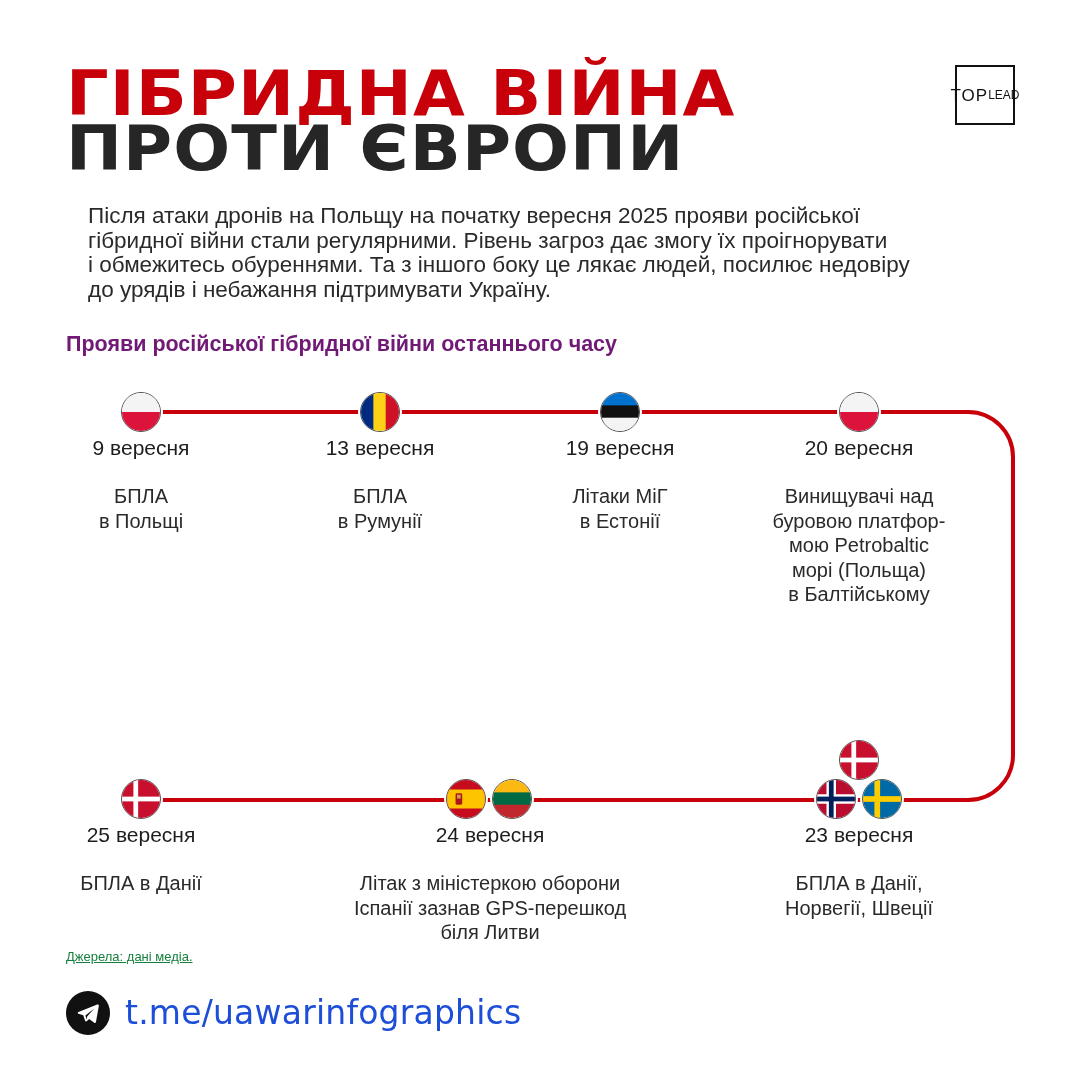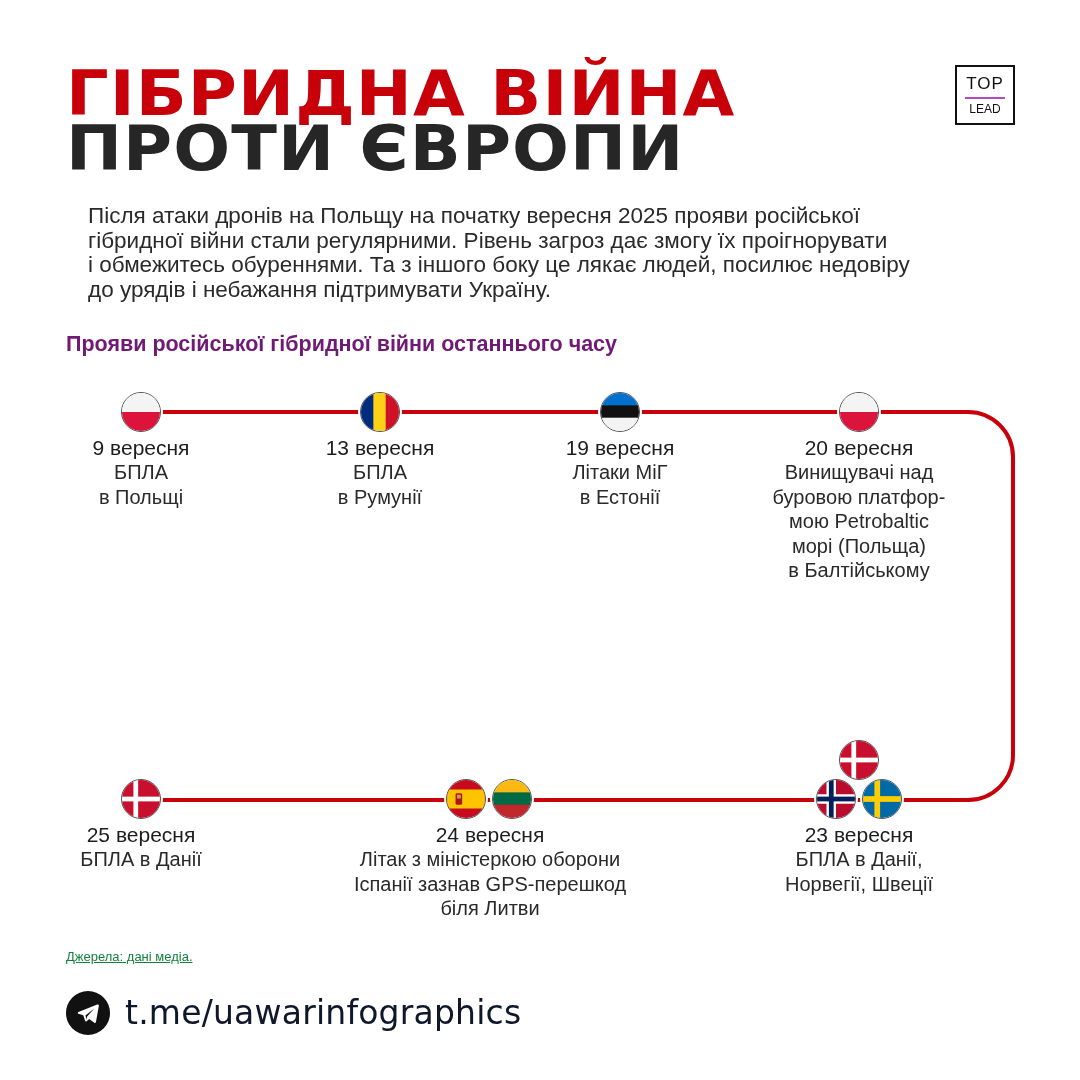--- a/index.html
+++ b/index.html
@@ -3,43 +3,43 @@
 <meta charset="utf-8">
 <style>
   * { margin: 0; padding: 0; box-sizing: border-box; }
   html, body { width: 1080px; height: 1080px; background: #ffffff; overflow: hidden; }
   body { position: relative; font-family: "DejaVu Sans", sans-serif; color: #222222; }
 
   .title { position: absolute; left: 66px; font-family: "DejaVu Sans", sans-serif; font-weight: 900; letter-spacing: 1px; line-height: 1; white-space: nowrap; }
   .title-1 { top: 63px; font-size: 62px; color: #c8000a; transform: scaleX(1.08); transform-origin: left; font-weight: bold; }
   .title-2 { top: 118px; font-size: 62px; color: #262626; transform: scaleX(1.08); transform-origin: left; font-weight: bold; }
 
-  .logo { position: absolute; left: 955px; top: 65px; width: 60px; height: 60px; border: 2px solid #111; display: flex; flex-direction: column; align-items: center; justify-content: center; font-family: "Liberation Sans", sans-serif; }
+  .logo { position: absolute; left: 955px; top: 65px; width: 60px; height: 60px; border: 2px solid #111; display: flex; flex-direction: row; align-items: center; justify-content: center; font-family: "Liberation Sans", sans-serif; }
   .logo .top { font-size: 17px; letter-spacing: 1px; color: #111; line-height: 1; }
   .logo .bar { width: 40px; height: 2px; background: #b04bc0; margin: 5px 0 4px; }
   .logo .lead { font-size: 12px; color: #111; line-height: 1; }
 
   .intro { position: absolute; left: 66px; top: 204px; width: 960px; font-family: "Liberation Sans", sans-serif; font-size: 22.5px; line-height: 24.5px; color: #2a2a2a; }
   .intro span { display: block; white-space: nowrap; margin-left: 22px; }
 
   .subheading { position: absolute; left: 66px; top: 332px; font-family: "Liberation Sans", sans-serif; font-weight: bold; font-size: 21.5px; color: #701a75; white-space: nowrap; }
 
   svg.track { position: absolute; left: 0; top: 0; }
 
   .flag { position: absolute; width: 40px; height: 40px; border-radius: 50%; overflow: hidden; border: 1.5px solid #555; box-shadow: 0 0 0 2px #fff; background: #fff; }
   .flag svg { width: 100%; height: 100%; display: block; }
 
   .event { position: absolute; text-align: center; font-family: "Liberation Sans", sans-serif; color: #2a2a2a; }
   .event .date { font-weight: normal; font-size: 21px; line-height: 24px; color: #1d1d1d; white-space: nowrap; }
-  .event .desc { font-size: 20px; line-height: 24.5px; white-space: nowrap; }
+  .event .desc { font-size: 20px; line-height: 24.5px; white-space: nowrap; margin-top: 24px; }
   .event .desc span { display: block; }
 
   .source { position: absolute; left: 66px; top: 949px; font-family: "Liberation Sans", sans-serif; font-size: 13px; color: #15803d; text-decoration: underline; }
   .tg-icon { position: absolute; left: 66px; top: 991px; width: 44px; height: 44px; border-radius: 50%; background: #111; display: flex; align-items: center; justify-content: center; }
-  .tg-link { position: absolute; left: 125px; top: 993px; font-family: "DejaVu Sans", sans-serif; font-size: 33px; color: #0f172a; white-space: nowrap; letter-spacing: 0.2px; }
+  .tg-link { position: absolute; left: 125px; top: 993px; font-family: "DejaVu Sans", sans-serif; font-size: 33px; color: #1d4ed8; white-space: nowrap; letter-spacing: 0.2px; }
 </style>
 </head>
 <body>
 
 <div class="title title-1">ГІБРИДНА ВІЙНА</div>
 <div class="title title-2">ПРОТИ ЄВРОПИ</div>
 
 <div class="logo">
   <div class="top">TOP</div>
   <div class="bar"></div>

